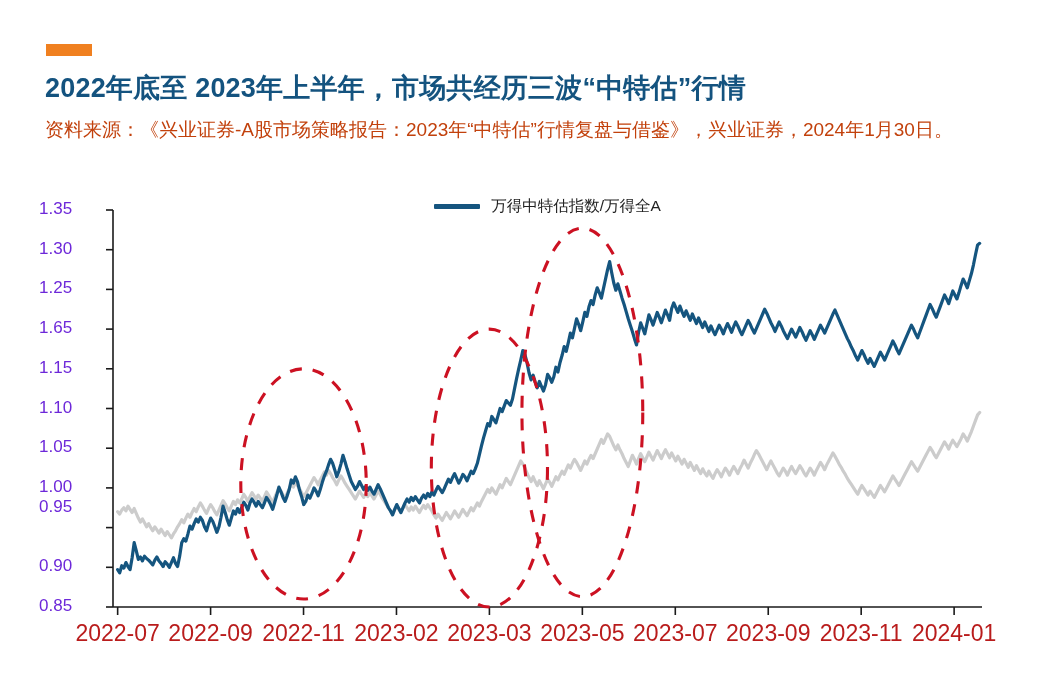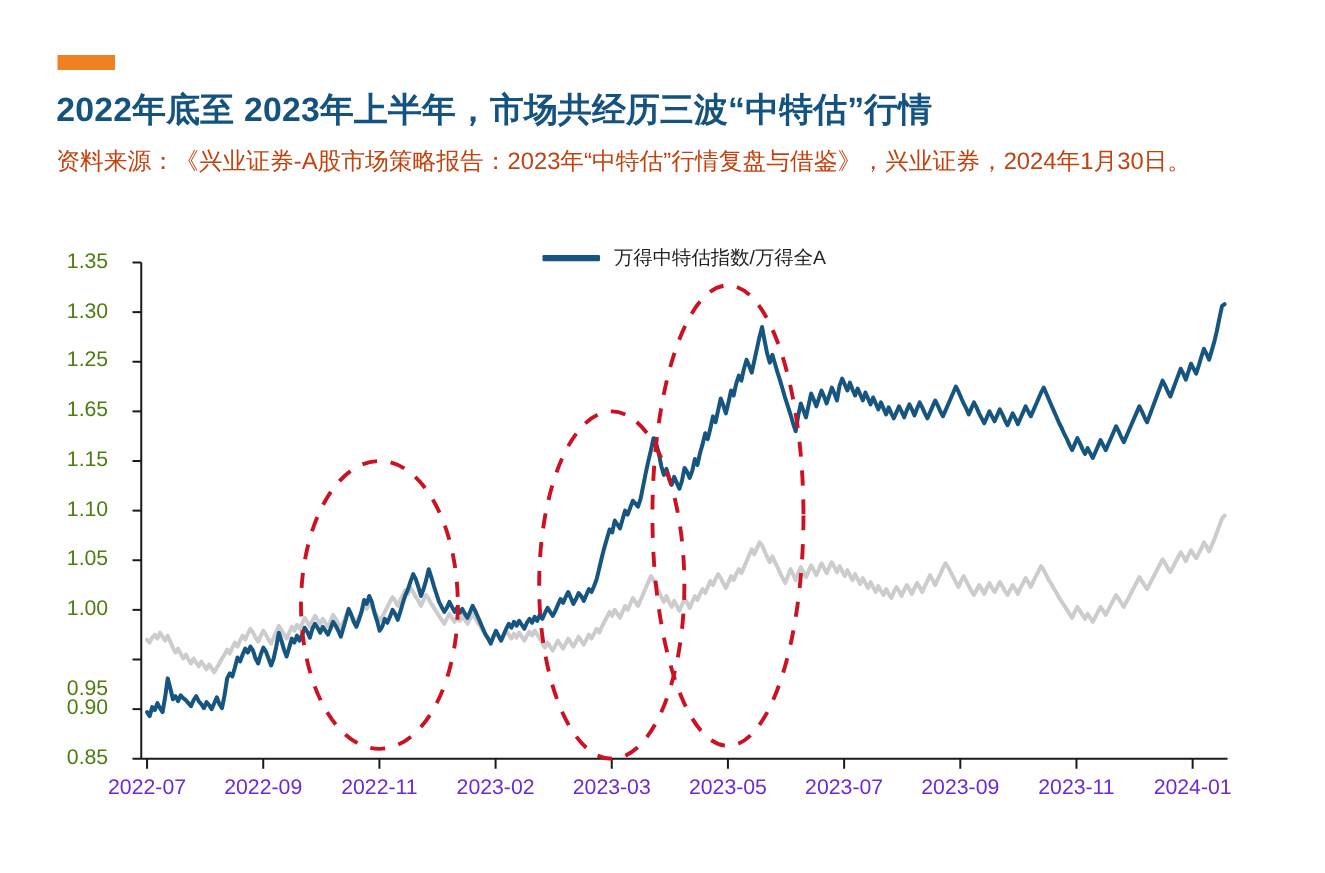--- a/index.html
+++ b/index.html
@@ -21,23 +21,23 @@
   svg.plot{position:absolute;left:0;top:0;}
 
   .legend{position:absolute;top:196px;left:113px;width:869px;
     display:flex;justify-content:center;align-items:center;gap:60px;pointer-events:none;}
   .legend-item{display:flex;align-items:center;gap:11px;}
   .legend-swatch{display:block;width:46px;height:4px;border-radius:1px;}
   .legend-swatch.blue{background:#15557F;height:4.5px;}
   .legend-swatch.gray{background:#CCCCCC;height:4.5px;}
   .legend-label{font-size:15.5px;color:#222;white-space:nowrap;}
 
-  .ytick-label{position:absolute;font-size:17px;color:#4d7c0f;
-     text-align:center;width:62px;white-space:nowrap;}
-  .xtick-label{position:absolute;font-size:17px;color:#6d28d9;
+  .ytick-label{position:absolute;font-size:17px;color:#6d28d9;
+     text-align:left;width:62px;white-space:nowrap;}
+  .xtick-label{position:absolute;font-size:23px;color:#b91c1c;
      text-align:center;white-space:nowrap;transform:translateX(-50%);}
 </style>
 </head>
 <body>
 
 <div id="root">
 
   <div class="accent-bar"></div>
 
   <div class="chart-title">2022年底至 2023年上半年，市场共经历三波“中特估”行情</div>
@@ -86,21 +86,21 @@
 
   <div id="ytick-layer">
       <div class="ytick-label" style="left: 39px; top: 199px;">1.35</div>
       <div class="ytick-label" style="left: 39px; top: 238.7px;">1.30</div>
       <div class="ytick-label" style="left: 39px; top: 278.4px;">1.25</div>
       <div class="ytick-label" style="left: 39px; top: 318.1px;">1.65</div>
       <div class="ytick-label" style="left: 39px; top: 357.8px;">1.15</div>
       <div class="ytick-label" style="left: 39px; top: 397.5px;">1.10</div>
       <div class="ytick-label" style="left: 39px; top: 437.2px;">1.05</div>
       <div class="ytick-label" style="left: 39px; top: 476.9px;">1.00</div>
-      <div class="ytick-label" style="left: 39px; top: 541px;">0.95</div>
+      <div class="ytick-label" style="left: 39px; top: 497px;">0.95</div>
       <div class="ytick-label" style="left: 39px; top: 556.3px;">0.90</div>
       <div class="ytick-label" style="left: 39px; top: 596px;">0.85</div>
     </div>
   <div id="xtick-layer">
       <div class="xtick-label" style="left: 117.647px; top: 620px;">2022-07</div>
       <div class="xtick-label" style="left: 210.588px; top: 620px;">2022-09</div>
       <div class="xtick-label" style="left: 303.529px; top: 620px;">2022-11</div>
       <div class="xtick-label" style="left: 396.471px; top: 620px;">2023-02</div>
       <div class="xtick-label" style="left: 489.412px; top: 620px;">2023-03</div>
       <div class="xtick-label" style="left: 582.353px; top: 620px;">2023-05</div>

